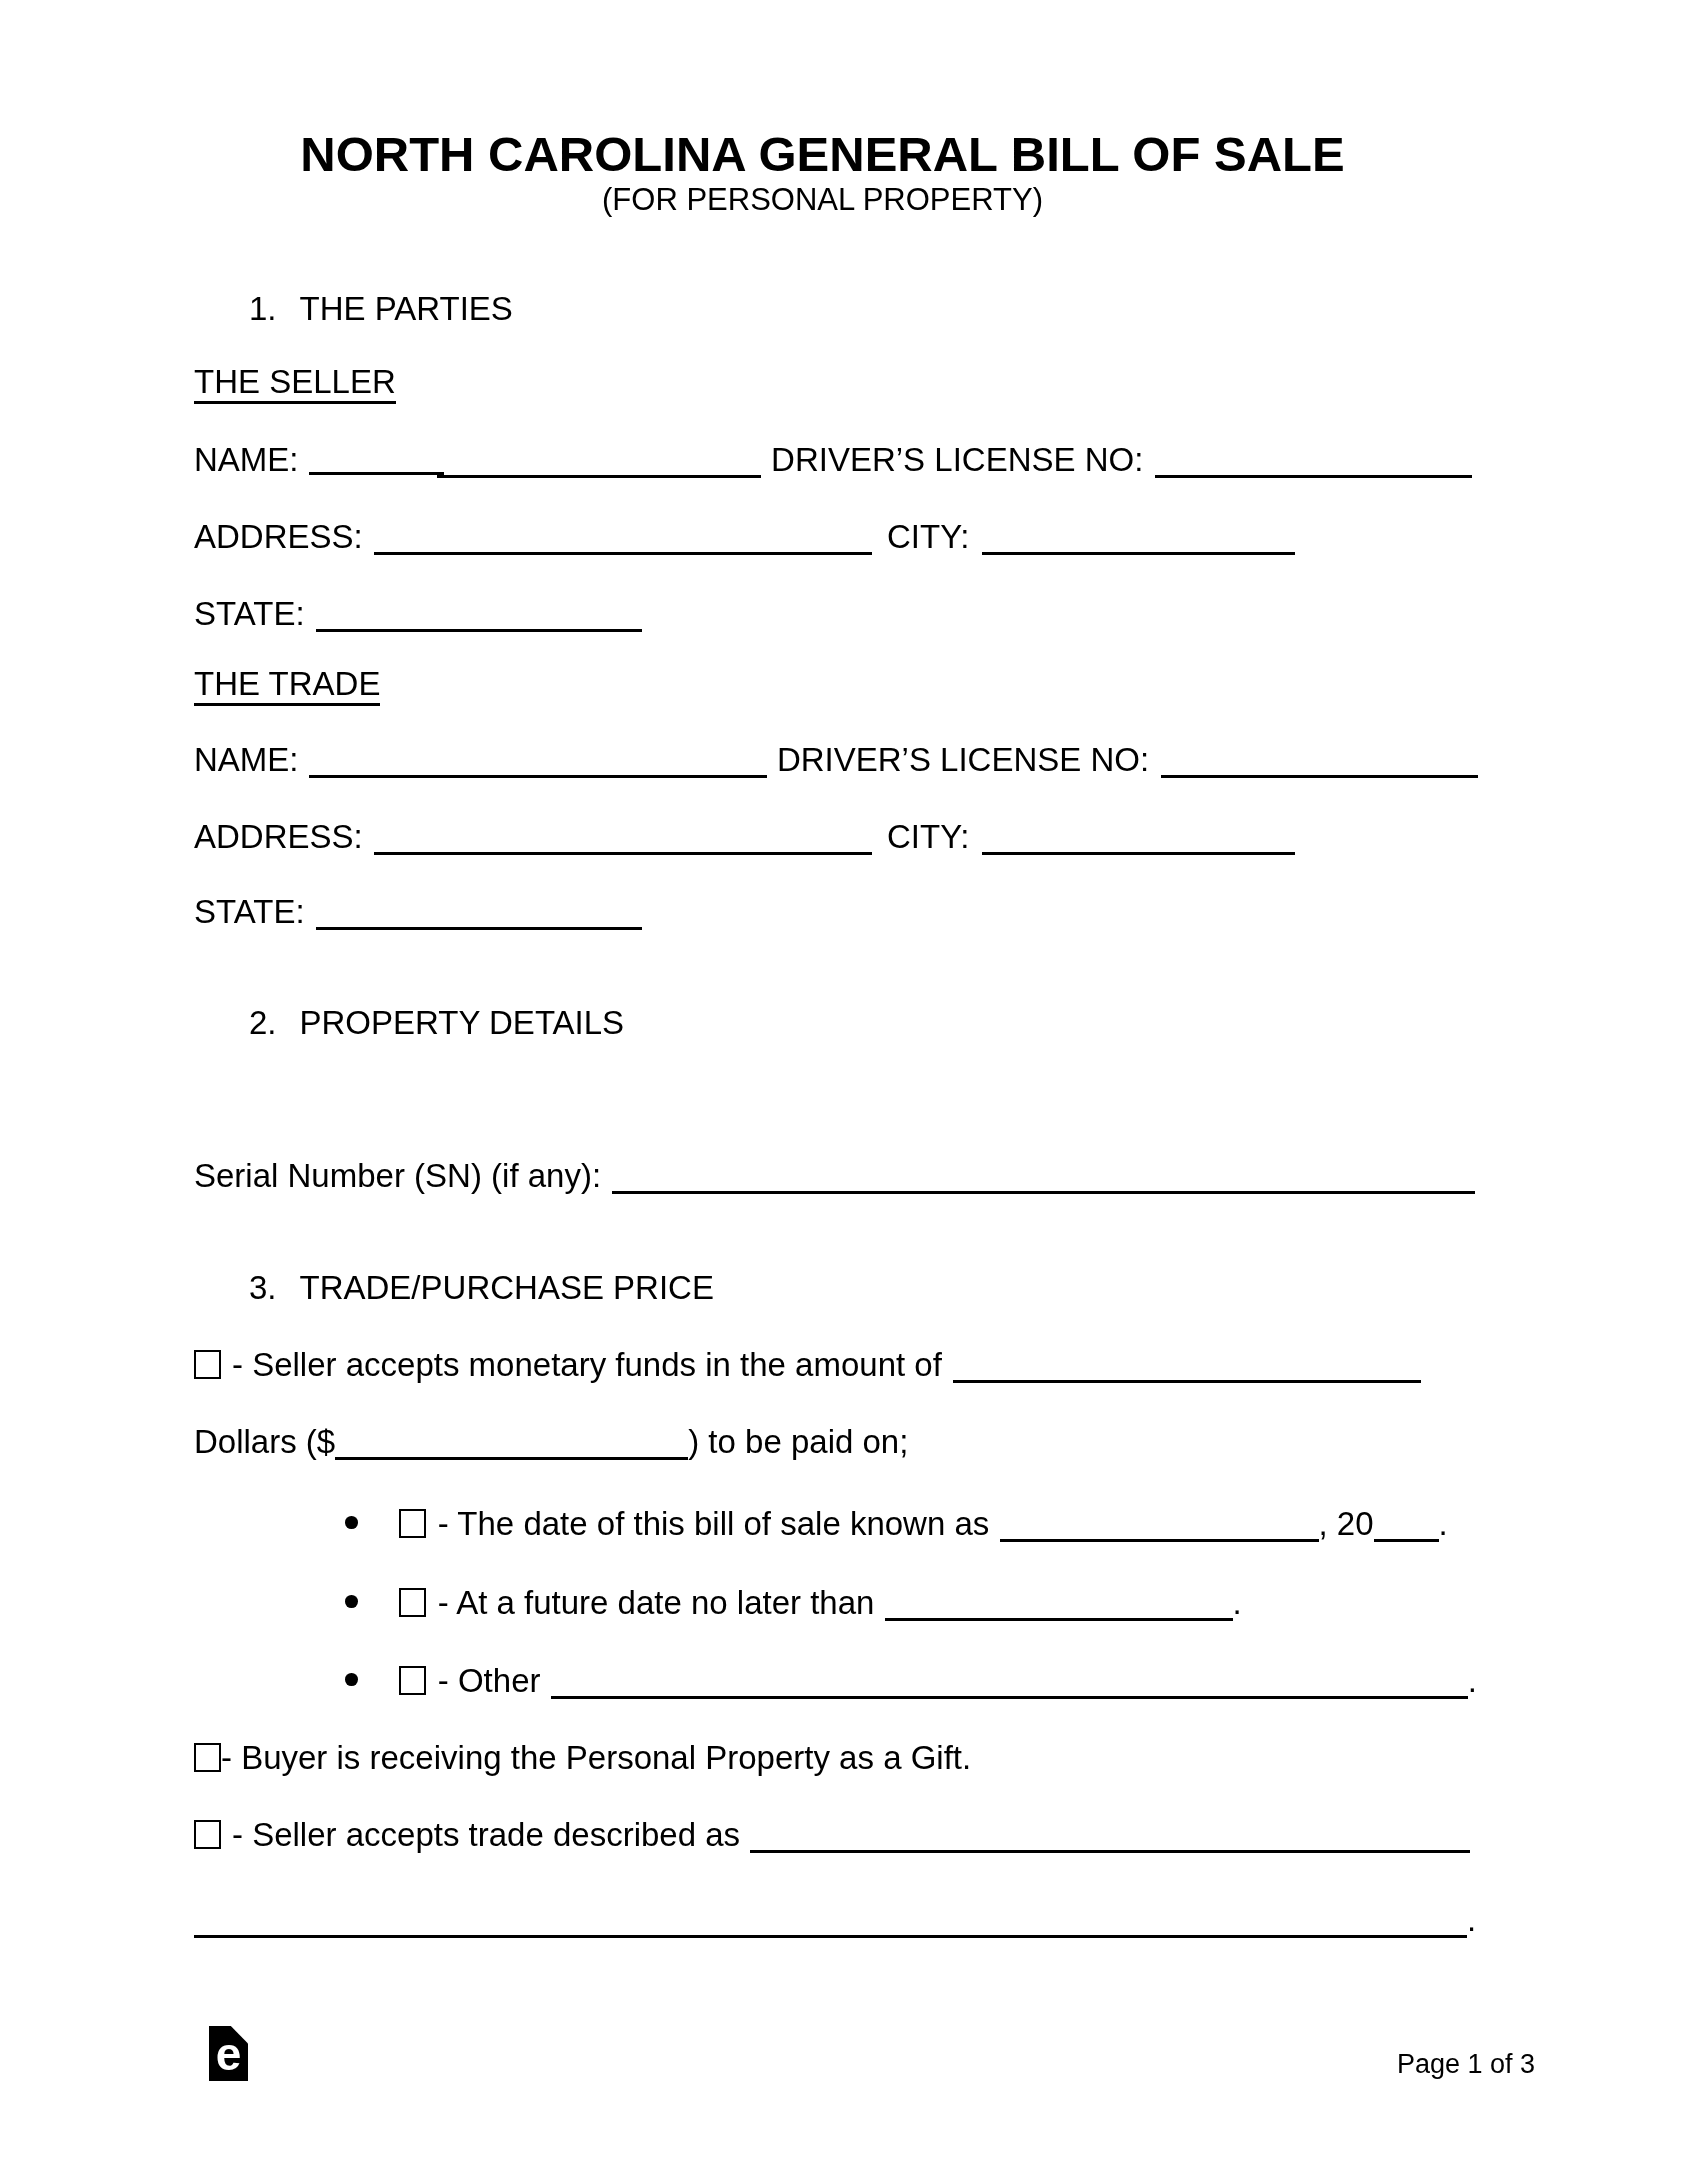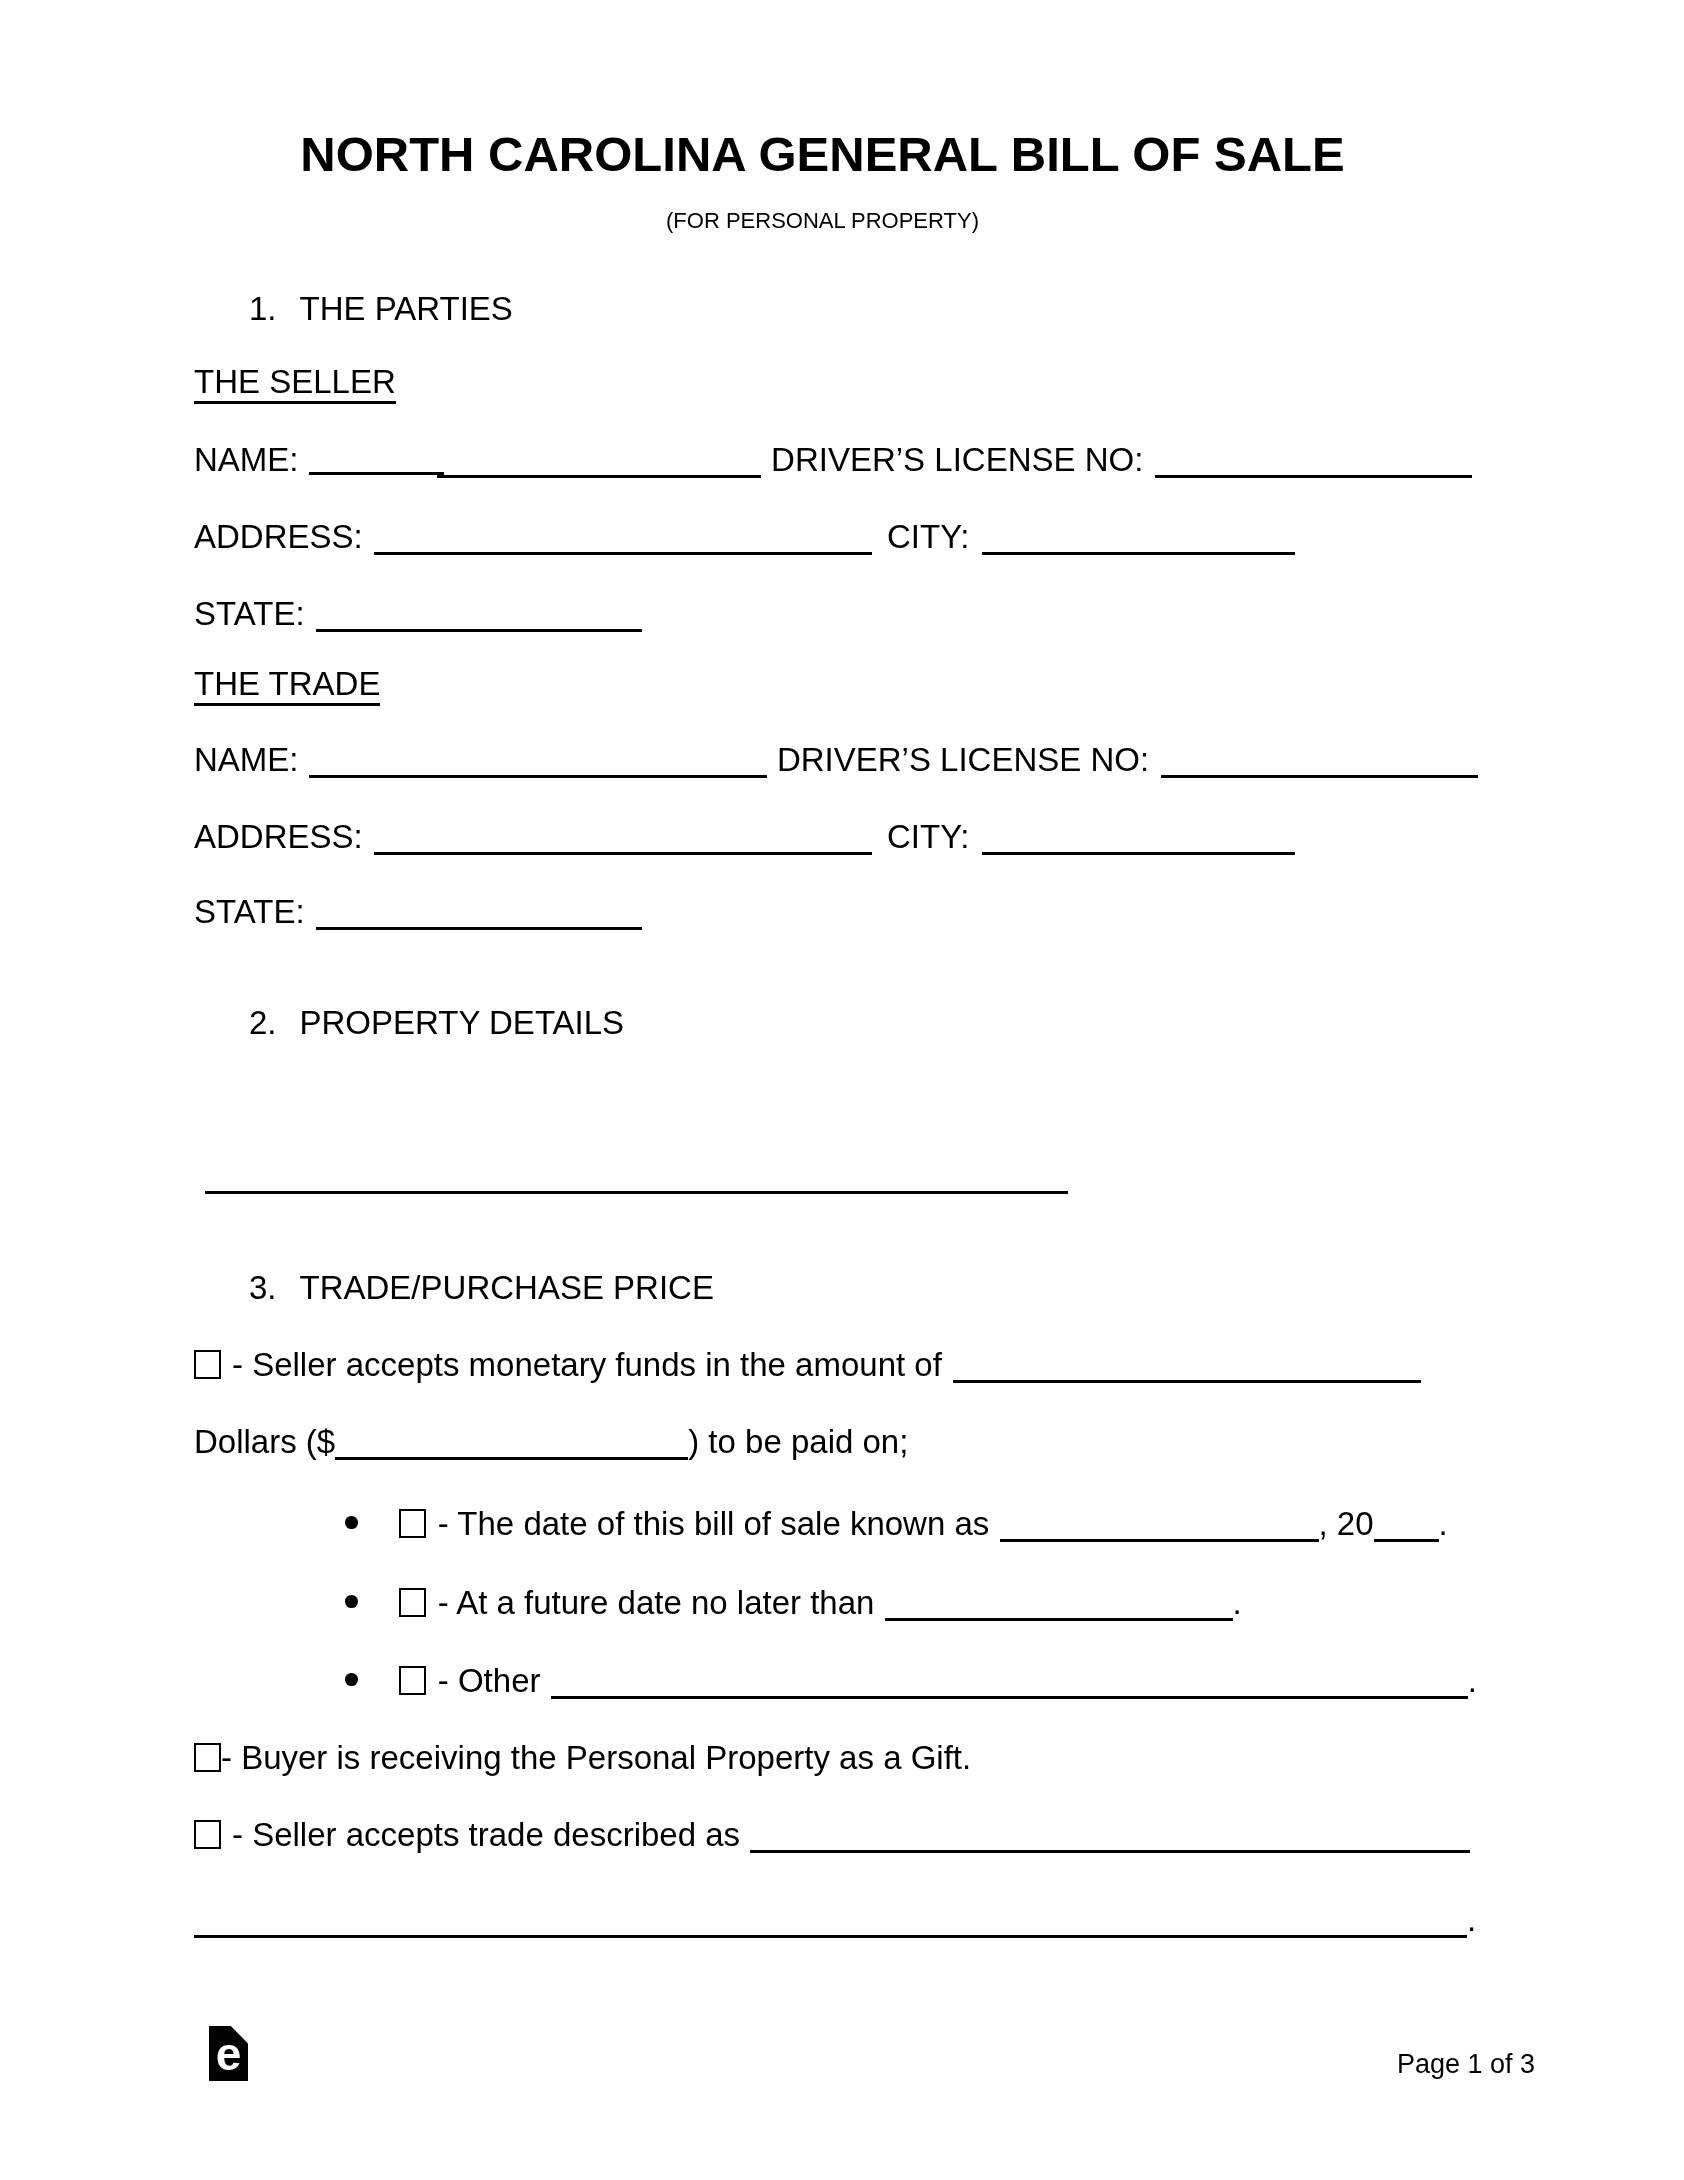--- a/index.html
+++ b/index.html
@@ -4,21 +4,21 @@
 <style>
   html,body { margin:0; padding:0; background:#ffffff; }
   .page {
     position:relative; width:1685px; height:2181px; background:#ffffff;
     font-family:"Liberation Sans", sans-serif; color:#000; font-size:33px;
     overflow:hidden;
   }
   .line { position:absolute; left:194px; line-height:39px; white-space:nowrap; }
   .center { left:0; width:1645px; text-align:center; }
   .title { font-weight:bold; font-size:49px; line-height:53px; }
-  .subtitle { font-size:22px; line-height:32px;margin-top:21px; }
+  .subtitle { font-size:31px; line-height:32px; }
   .sec { left:249px; font-weight:normal; }
   .sec .lbl { margin-left:23px; }
   .uhead { display:inline-block; border-bottom:3.4px solid #000; padding-bottom:0px; }
   .blank { display:inline-block; height:8.5px; border-bottom:3.4px solid #000; margin-bottom:-6.8px; }
   .blank.hi { margin-bottom:-4.3px; }
   .cb {
     display:inline-block; width:27px; height:29px; border:2.6px solid #000;
     box-sizing:border-box; vertical-align:-2.6px; background:#fff;
   }
   .dot { display:inline-block; width:12.8px; height:12.8px; border-radius:50%; background:#000; vertical-align:6px; }
@@ -53,21 +53,21 @@
 
   <div class="line" style="top:740px"><span>NAME:</span><span class="blank" style="width:458px;margin-left:10.2px"></span><span style="margin-left:10.2px">DRIVER’S LICENSE NO:</span><span class="blank" style="width:317px;margin-left:12px"></span></div>
 
   <div class="line" style="top:817px"><span>ADDRESS:</span><span class="blank" style="width:498px;margin-left:11px"></span><span style="margin-left:15.3px">CITY:</span><span class="blank" style="width:313px;margin-left:12px"></span></div>
 
   <div class="line" style="top:892px"><span>STATE:</span><span class="blank" style="width:326px;margin-left:11px"></span></div>
 
   <div class="line sec" style="top:1003px"><span>2.</span><span class="lbl">PROPERTY DETAILS</span></div>
 
 
-  <div class="line" style="top:1156px"><span class="blank" style="width:863px;margin-left:11px"></span></div>
+  <div class="line" style="top:1156px"><span>Serial Number (SN) (if any):</span><span class="blank" style="width:863px;margin-left:11px"></span></div>
 
   <div class="line sec" style="top:1268px"><span>3.</span><span class="lbl">TRADE/PURCHASE PRICE</span></div>
 
   <div class="line" style="top:1422px"><span>Dollars ($</span><span class="blank" style="width:353px"></span><span>) to be paid on;</span></div>
 
   <div class="line" style="top:1345px"><span class="cb"></span><span style="margin-left:11px">- Seller accepts monetary funds in the amount of</span><span class="blank" style="width:468px;margin-left:11px"></span></div>
 
   <div class="line" style="top:1504px;left:345px"><span class="dot"></span><span class="cb" style="margin-left:41px"></span><span style="margin-left:12px">- The date of this bill of sale known as</span><span class="blank" style="width:319px;margin-left:10.2px"></span><span>, 20</span><span class="blank" style="width:65px"></span><span>.</span></div>
 
   <div class="line" style="top:1583px;left:345px"><span class="dot"></span><span class="cb" style="margin-left:41px"></span><span style="margin-left:12px">- At a future date no later than</span><span class="blank" style="width:348px;margin-left:10.2px"></span><span>.</span></div>

